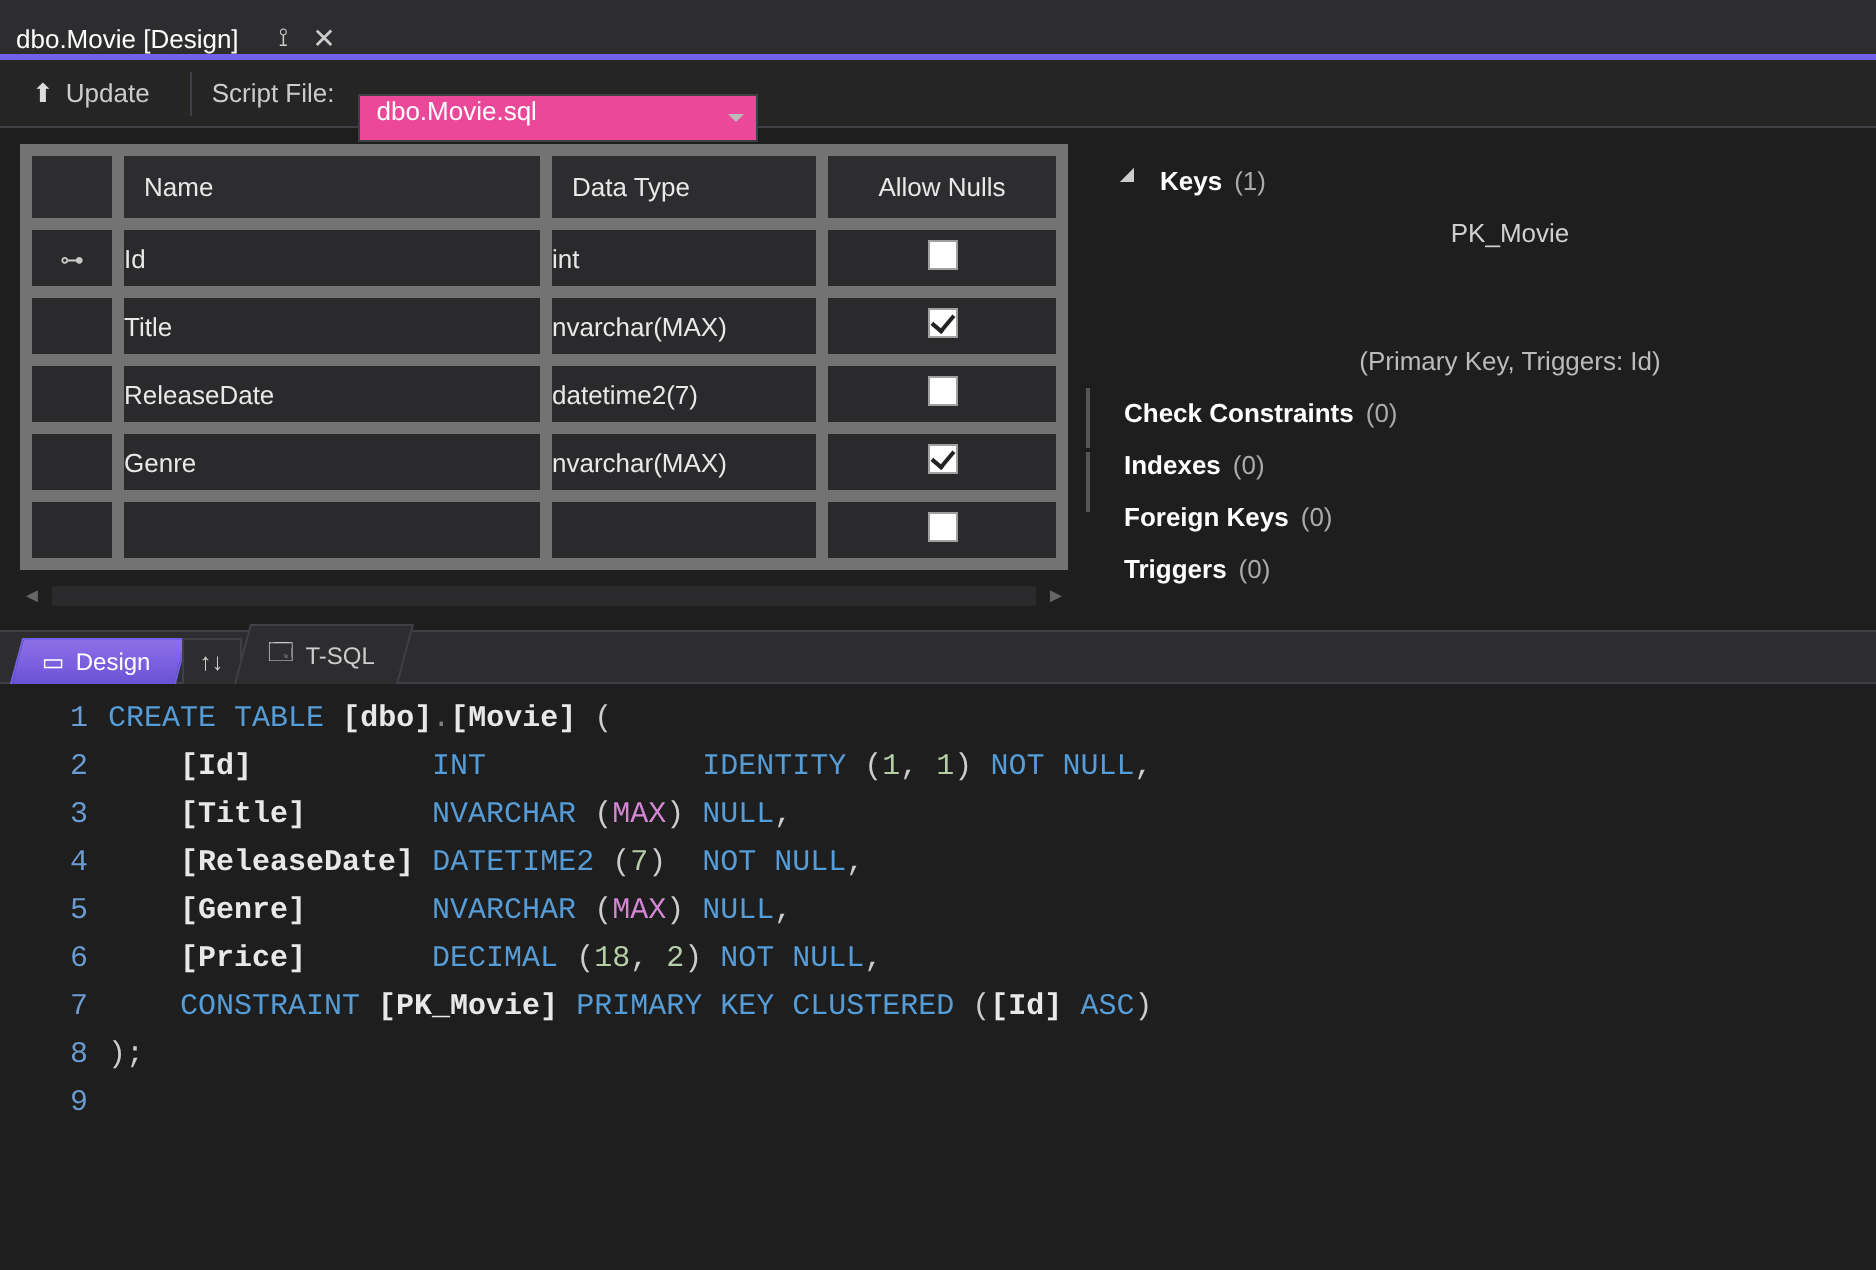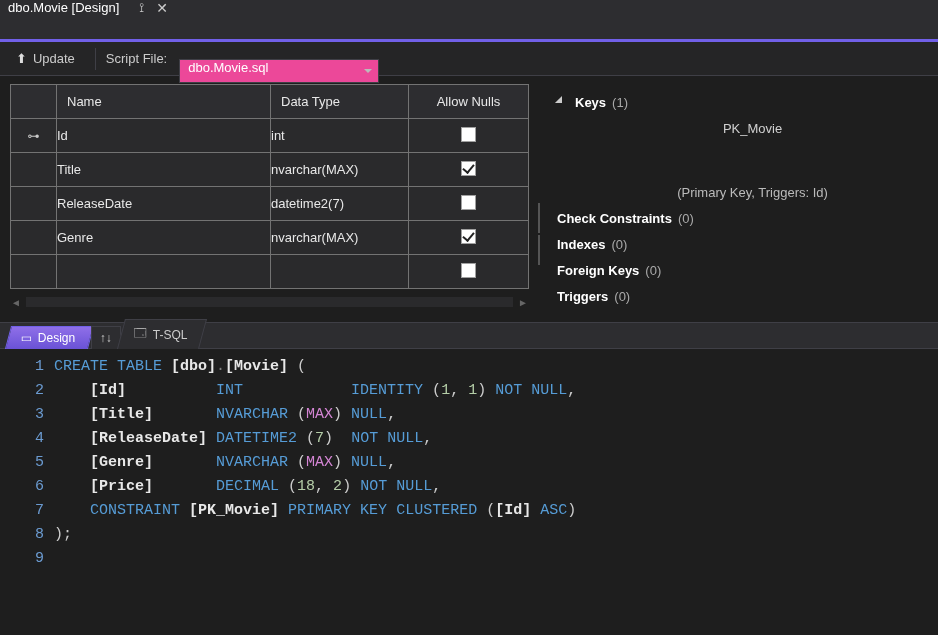--- a/index.html
+++ b/index.html
@@ -8,23 +8,23 @@
     color: #cccccc;
     font-family: "Segoe UI", Tahoma, sans-serif;
     font-size: 13px;
     width: 938px;
     height: 635px;
     overflow: hidden;
   }
   .titlebar {
     background: #2d2d30;
     border-bottom: 3px solid #7160e8;
-    height: 42px;
+    height: 30px;
     display: flex;
-    align-items: flex-start;
+    align-items: flex-end;
     padding: 0 8px;
   }
   .titlebar .title { color: #ffffff; margin-right: 12px; }
   .titlebar .pin { color: #cccccc; margin: 0 8px; font-size: 13px; cursor: pointer; }
   .titlebar .close { color: #cccccc; margin: 0 4px; font-size: 14px; cursor: pointer; }
 
   .toolbar {
     background: #252526;
     border-bottom: 1px solid #3f3f46;
     height: 34px;
@@ -60,21 +60,21 @@
 
   
   .cols-panel {
     padding: 8px 6px 10px 10px;
   }
   table.cols {
     border-collapse: collapse;
     background: #252526;
   }
   table.cols th, table.cols td {
-    border: 1px solid #737373;
+    border: 6px solid #737373;
     padding: 0;
     height: 34px;
     vertical-align: middle;
   }
   table.cols th {
     background: #2d2d30;
     color: #e8e8e8;
     font-weight: normal;
     text-align: left;
     padding: 8px 10px;

